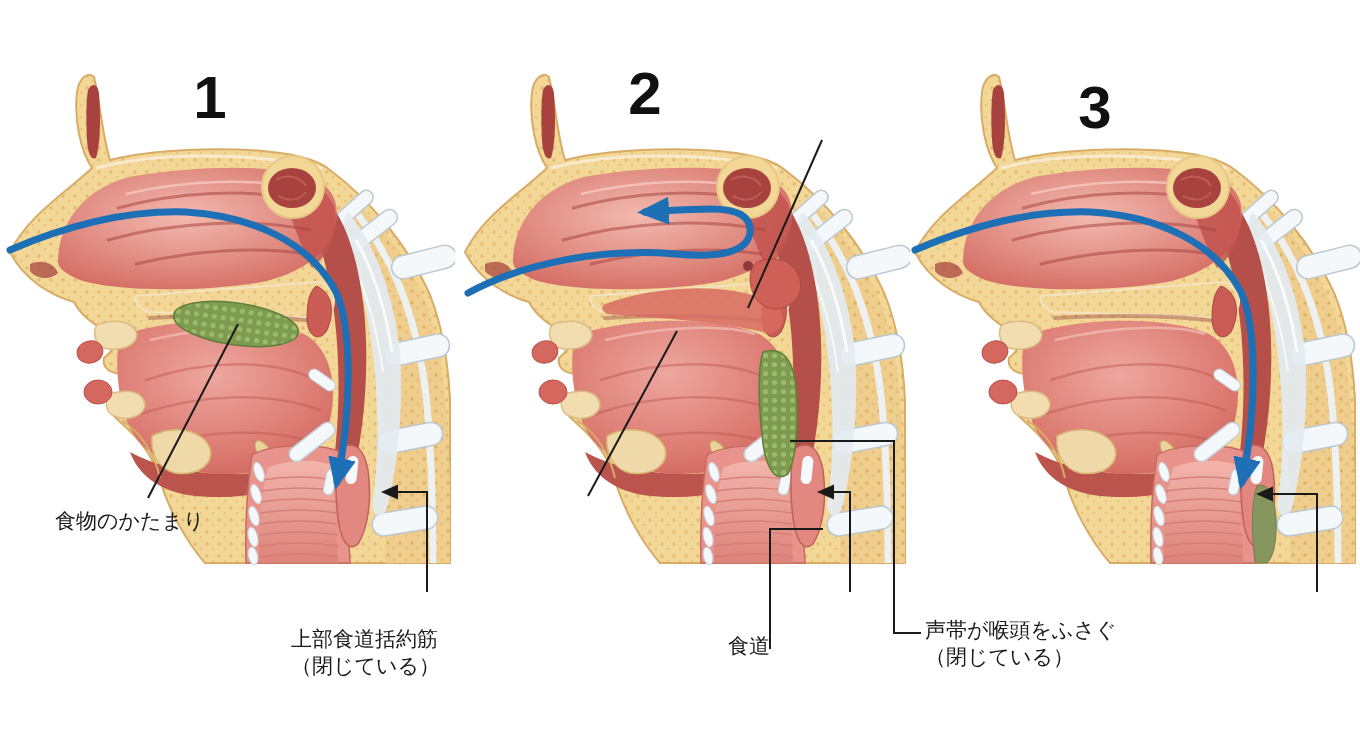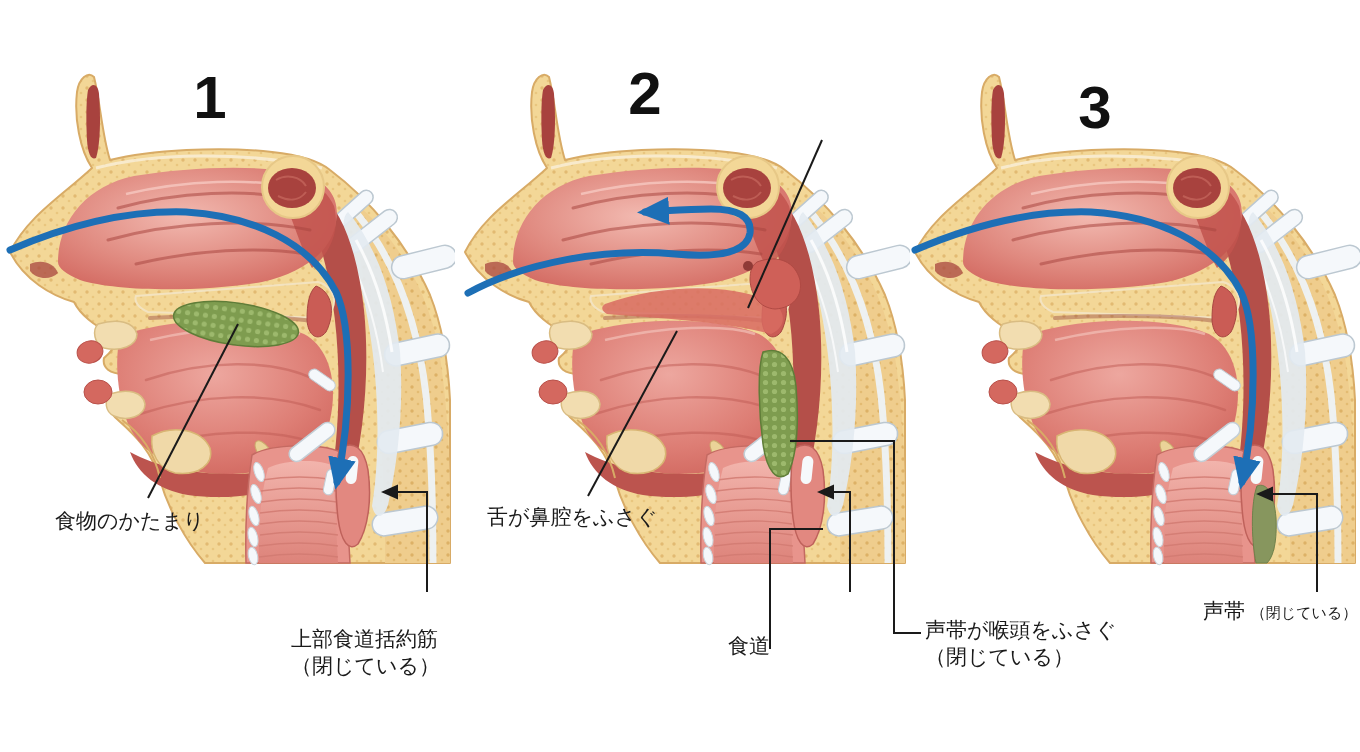--- a/index.html
+++ b/index.html
@@ -249,27 +249,22 @@
   <div class="pnum" style="left:1060px;top:78px">3</div>
 
   <div class="jlabel" style="left:55px;top:507px">食物のかたまり</div>
 
   <div class="jlabel" style="left:291px;top:625px">
     <div>上部食道括約筋</div>
     <div>（閉じている）</div>
   </div>
 
 
-  <div class="jlabel" style="left:487px;top:503px">舌が鼻腔をふさぐ</div>
 
   <div class="jlabel" style="left:728px;top:632px">食道</div>
 
   <div class="jlabel" style="left:925px;top:616px">
     <div>声帯が喉頭をふさぐ</div>
     <div>（閉じている）</div>
   </div>
 
-  <div class="jlabel" style="left:1203px;top:597px">
-    <span>声帯</span>
-    <span class="small">（閉じている）</span>
-  </div>
 
 </div>
 
 </body></html>

